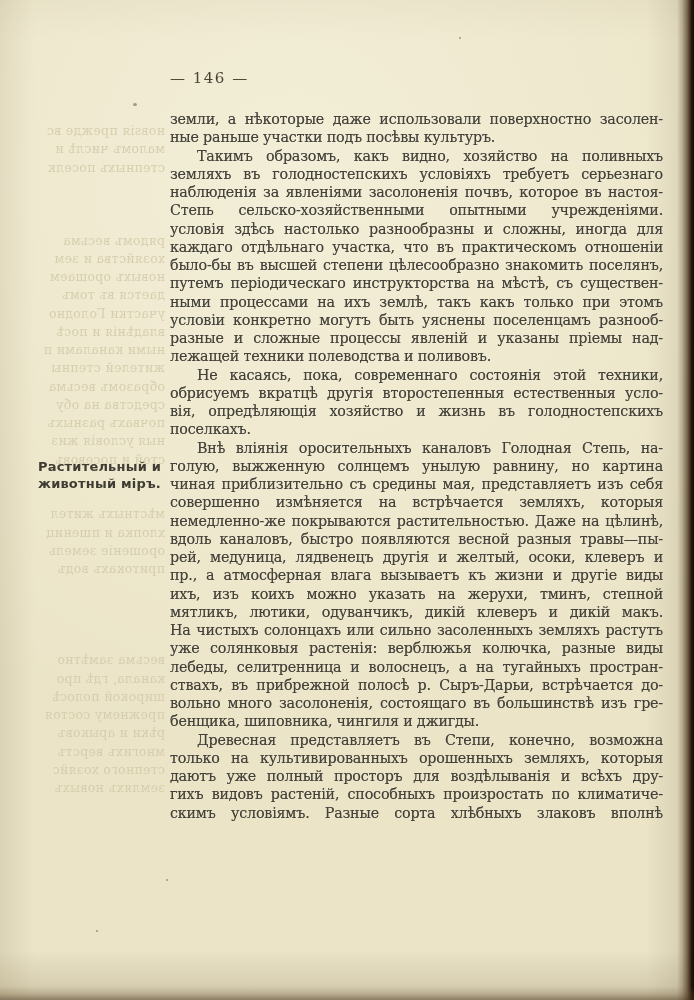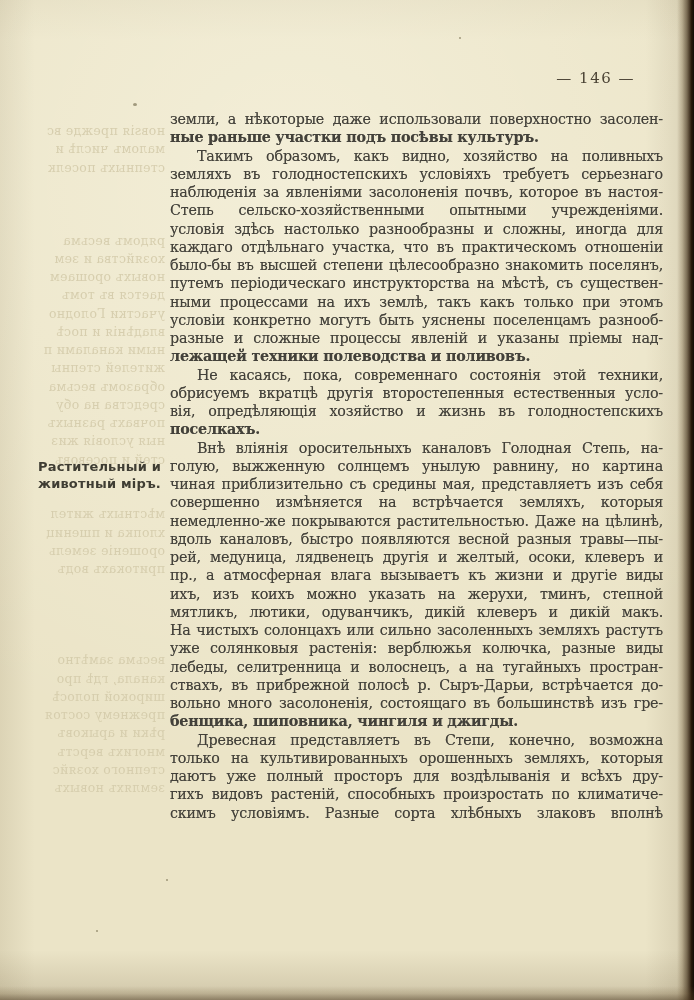--- a/index.html
+++ b/index.html
@@ -23,21 +23,21 @@
     filter:blur(0.7px);
     color:#d3caa9;
     font:12.5px/18.25px "DejaVu Serif",serif;
     letter-spacing:0.3px;
     overflow:hidden;
     opacity:0.85;
   }
   .bleed .bline{height:18.25px;white-space:nowrap;overflow:hidden;}
   .pageno{
     position:absolute;left:170px;top:69px;width:465px;
-    text-align:right;
+    text-align:left;
     font:15px "DejaVu Serif",serif;
     color:#4b4335;
     letter-spacing:1.5px;
   }
   .marginnote{
     position:absolute;left:38px;top:459px;width:134px;
     font:bold 13px/16.5px "DejaVu Sans",sans-serif;
     color:#3f3d33;
     letter-spacing:0.2px;
   }
@@ -45,21 +45,21 @@
     position:absolute;left:170px;top:110px;width:493px;
     color:#43413a;
     font:14.3px/18.25px "DejaVu Serif",serif;
     letter-spacing:-0.2px;
     text-shadow:0 0 0.5px rgba(67,65,58,0.55);
   }
   .line{
     height:18.25px;overflow:hidden;
     text-align:justify;text-align-last:justify;
   }
-  .line.last{text-align-last:left;font-weight:bold;}
+  .line.last{text-align-last:left;}
   .line.indent{text-indent:27px;}
   .edge-right{
     position:absolute;top:0;right:0;width:17px;height:1000px;
     background:linear-gradient(to right,
       rgba(60,44,22,0) 0%, rgba(94,72,40,0.28) 30%,
       rgba(66,48,26,0.62) 58%, #29190b 85%, #120c06 100%);
   }
   .edge-bottom{
     position:absolute;left:0;bottom:0;width:694px;height:14px;
     background:linear-gradient(to bottom,

